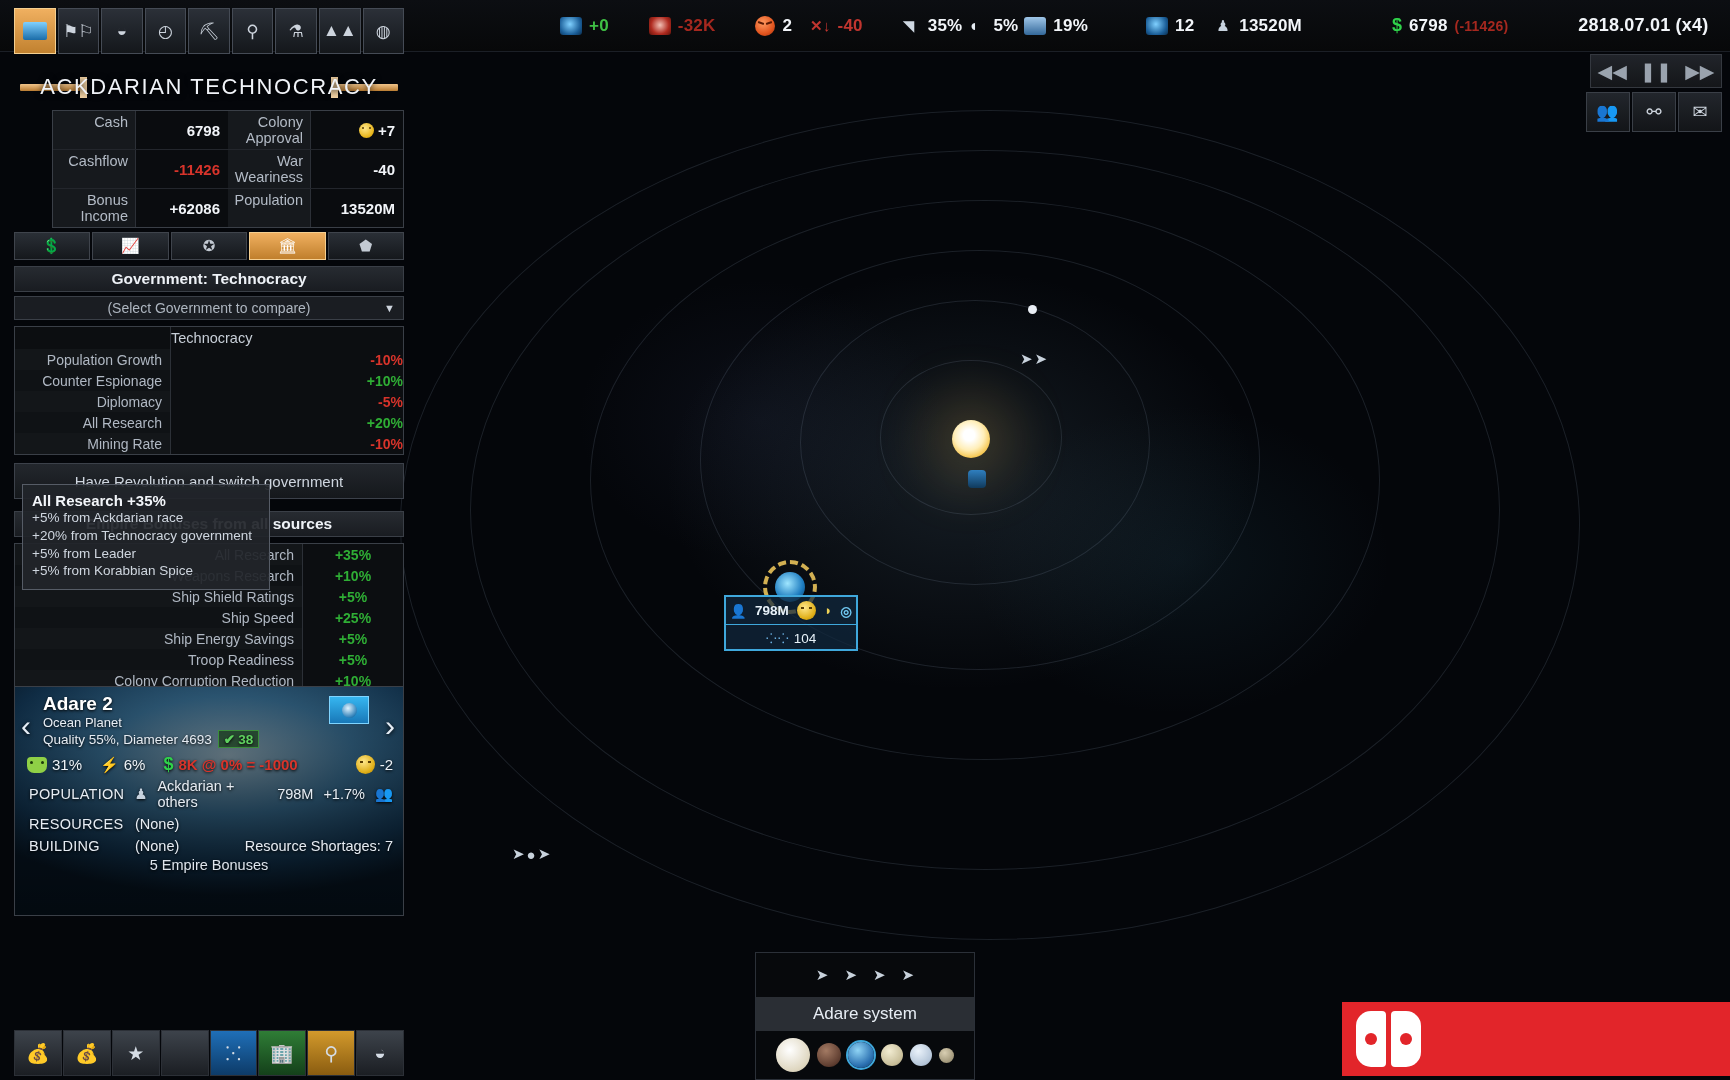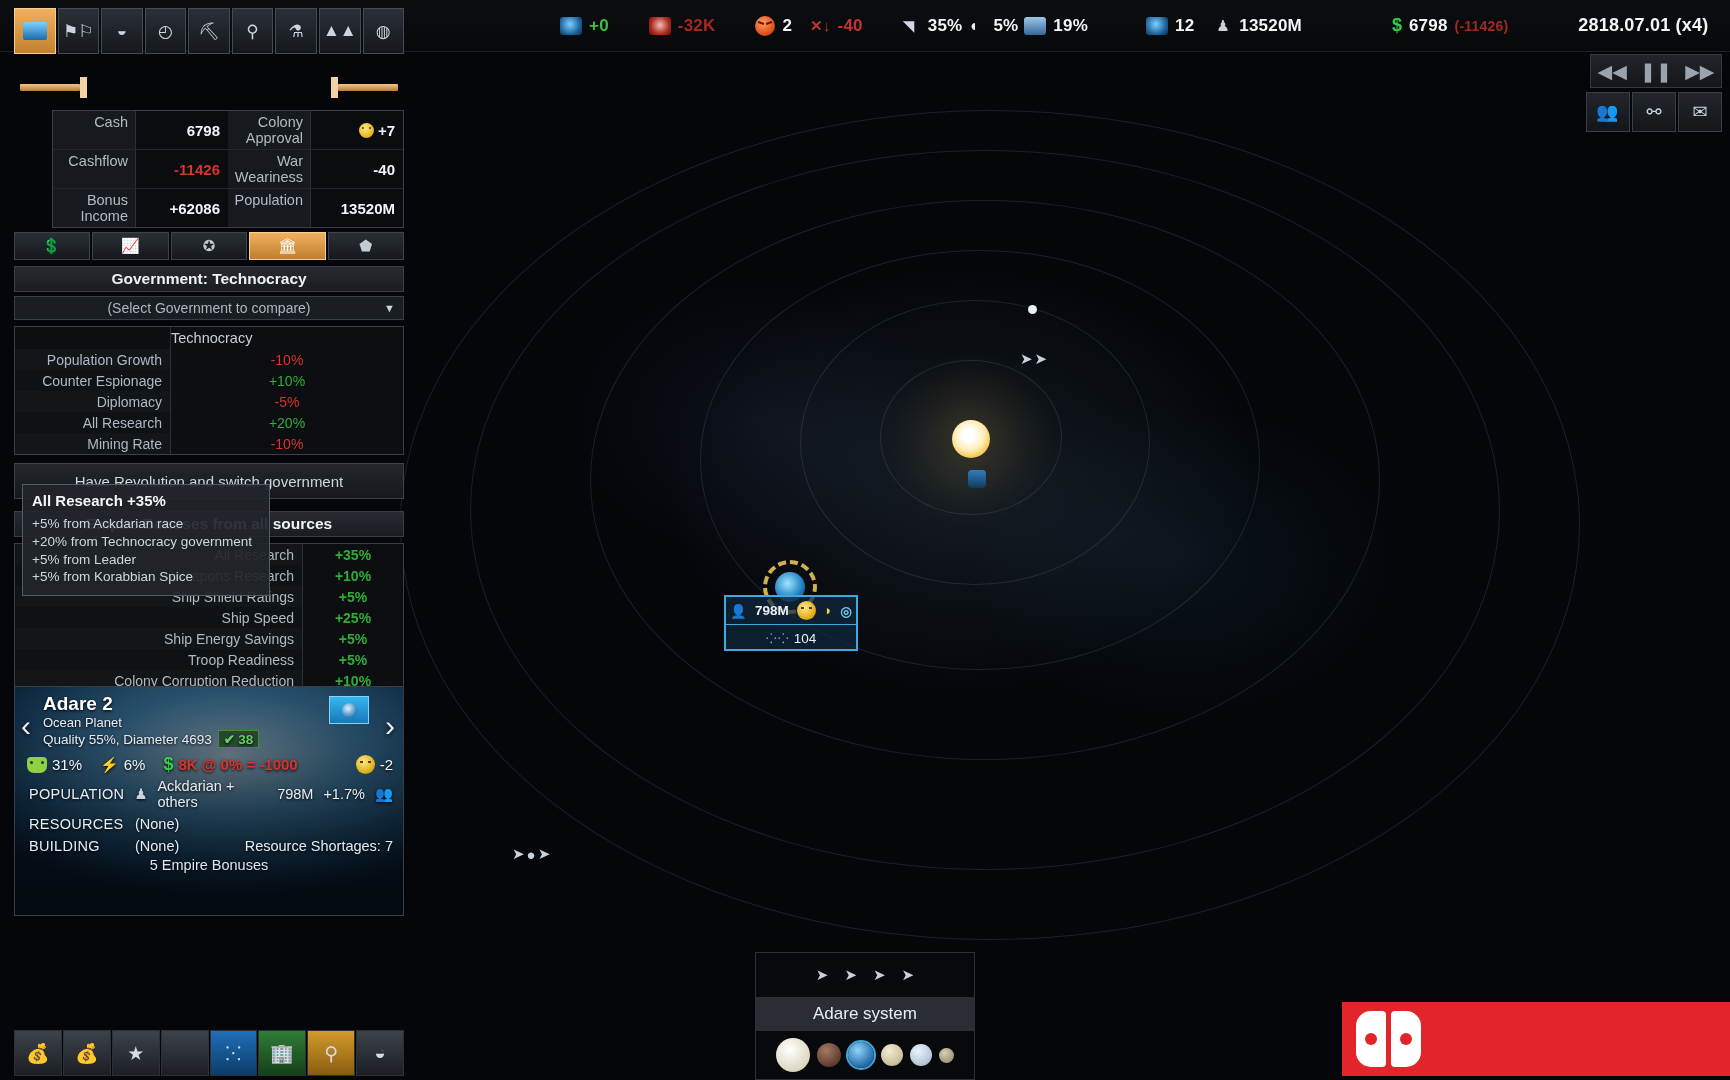--- a/index.html
+++ b/index.html
@@ -166,21 +166,21 @@
   .tbl .thead .th-l { flex: 1; border-right: 1px solid #2c3037; }
   .tbl .thead .th-r {
     width: 232px; text-align: left; font-size: 14.5px; color: #c8cfd8; padding: 3px 0;
   }
   .tbl .trow .td-l {
     flex: 1; text-align: right; padding: 2.5px 8px; font-size: 14px; color: #b0b8c3;
     border-right: 1px solid #2c3037; background: #131619;
   }
   .tbl .trow:nth-child(odd) .td-l { background: #0f1215; }
   .tbl .trow .td-r {
-    width: 232px; text-align: center; padding: 2.5px 0; font-size: 14px; font-weight: normal;
+    width: 232px; text-align: right; padding: 2.5px 0; font-size: 14px; font-weight: bold;
   }
   .pos { color: #2fae35; }
   .neg { color: #d8342b; }
   .neu { color: #f2f5f9; }
   .btn-wide {
     margin-top: 8px; height: 36px; background: linear-gradient(#23272d,#15181c);
     border: 1px solid #3c414a; display: flex; align-items: center;
     justify-content: center; font-size: 15px; color: #cfd6df; cursor: pointer;
   }
   #bonus-tbl { margin-top: 6px; border: 1px solid #3a3f47; background: #0c0e11; }
@@ -190,21 +190,21 @@
     border-right: 1px solid #2c3037; background: #131619;
   }
   #bonus-tbl .brow:nth-child(even) .bl { background: #0f1215; }
   #bonus-tbl .br { width: 100px; text-align: center; padding: 2.5px 0; font-size: 14px; font-weight: bold; }
   
   #tooltip {
     position: absolute; left: 8px; top: 476px; width: 248px;
     background: rgba(33,37,42,.93); border: 1px solid #565c66;
     padding: 7px 9px 9px 9px; z-index: 40;
   }
-  #tooltip .tt-title { font-size: 15px; font-weight: bold; color: #f3f6fa; margin-bottom: 6px; }
+  #tooltip .tt-title { font-size: 15px; font-weight: bold; color: #f3f6fa; }
   #tooltip .tt-line { font-size: 13.5px; color: #cfd6df; line-height: 1.32; }
   
   #planetcard {
     position: absolute; left: 14px; top: 686px; width: 390px; height: 230px;
     border: 1px solid #3a3f47; overflow: hidden;
     background:
       radial-gradient(ellipse 300px 140px at 55% 30%, #bfe2f5 0%, #4b93c4 42%, #1a4c76 78%, #0b2238 100%);
   }
   #planetcard .shade { position: absolute; inset: 0; background: linear-gradient(rgba(0,0,0,.42), rgba(0,0,0,.72)); }
   #pc-inner { position: relative; padding: 6px 10px 0 28px; }
@@ -473,20 +473,21 @@
           <span>▲▲</span>
         </div>
       <div class="ttab">
           <span>◍</span>
         </div>
     </div>
 
     <div id="titlebar">
       <div class="bar l"></div>
       <div class="cap l"></div>
+      <div id="title-text">ACKDARIAN TECHNOCRACY</div>
       <div class="cap r"></div>
       <div class="bar r"></div>
     </div>
 
     <div id="statgrid">
       <div class="sg-cell">
         <div class="sg-lab">Cash</div>
         <div class="sg-val">6798</div>
       </div>
       <div class="sg-cell">

